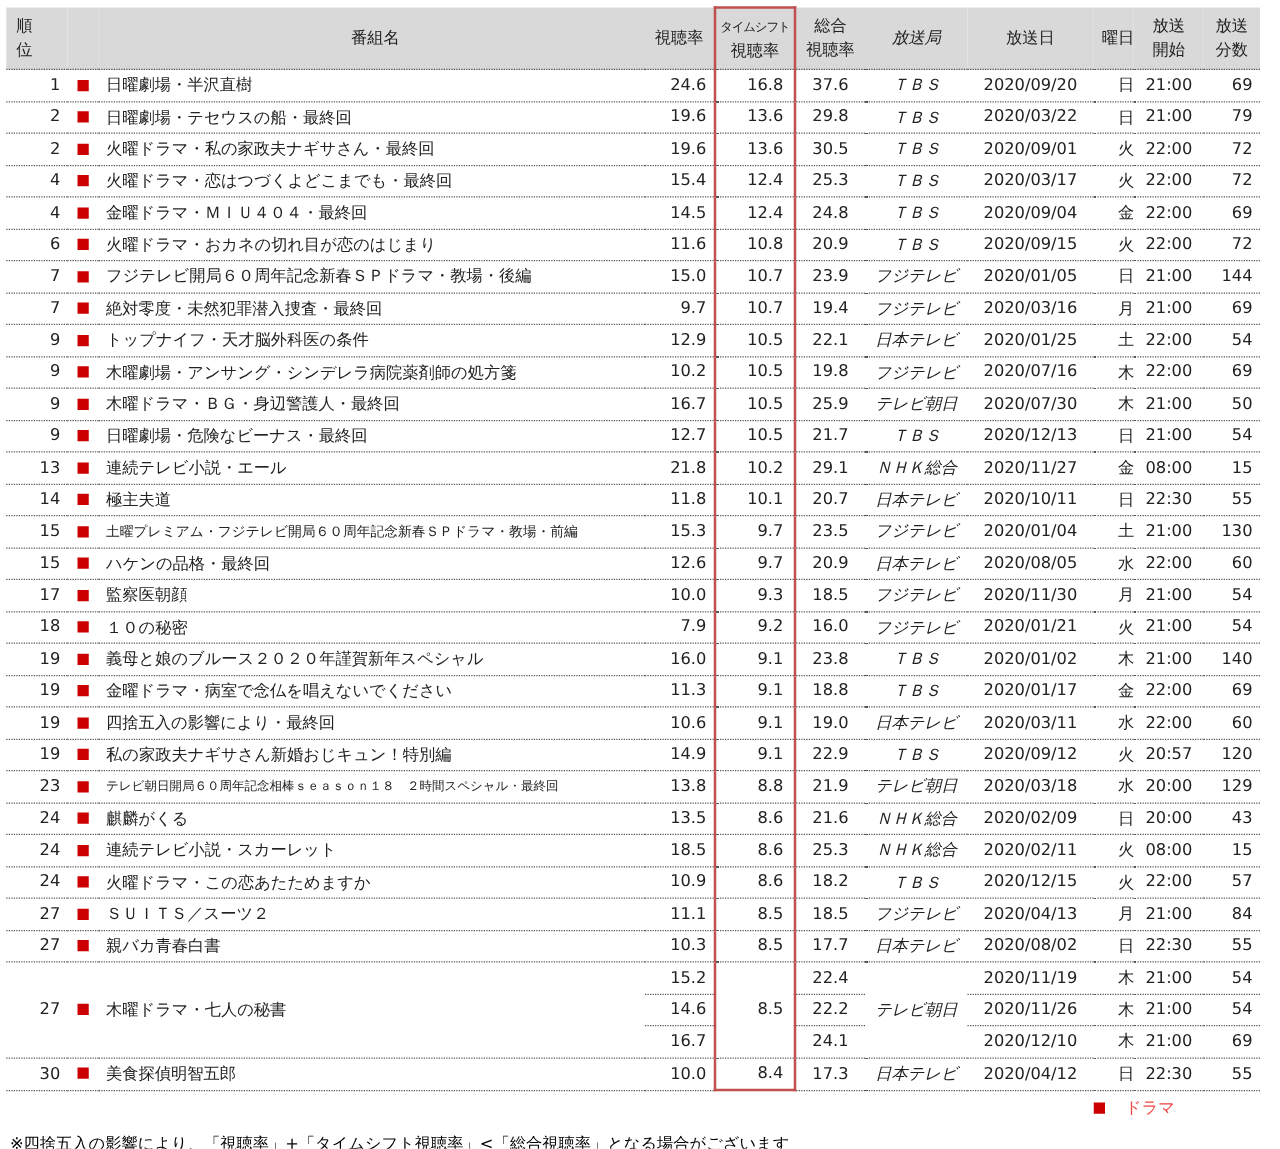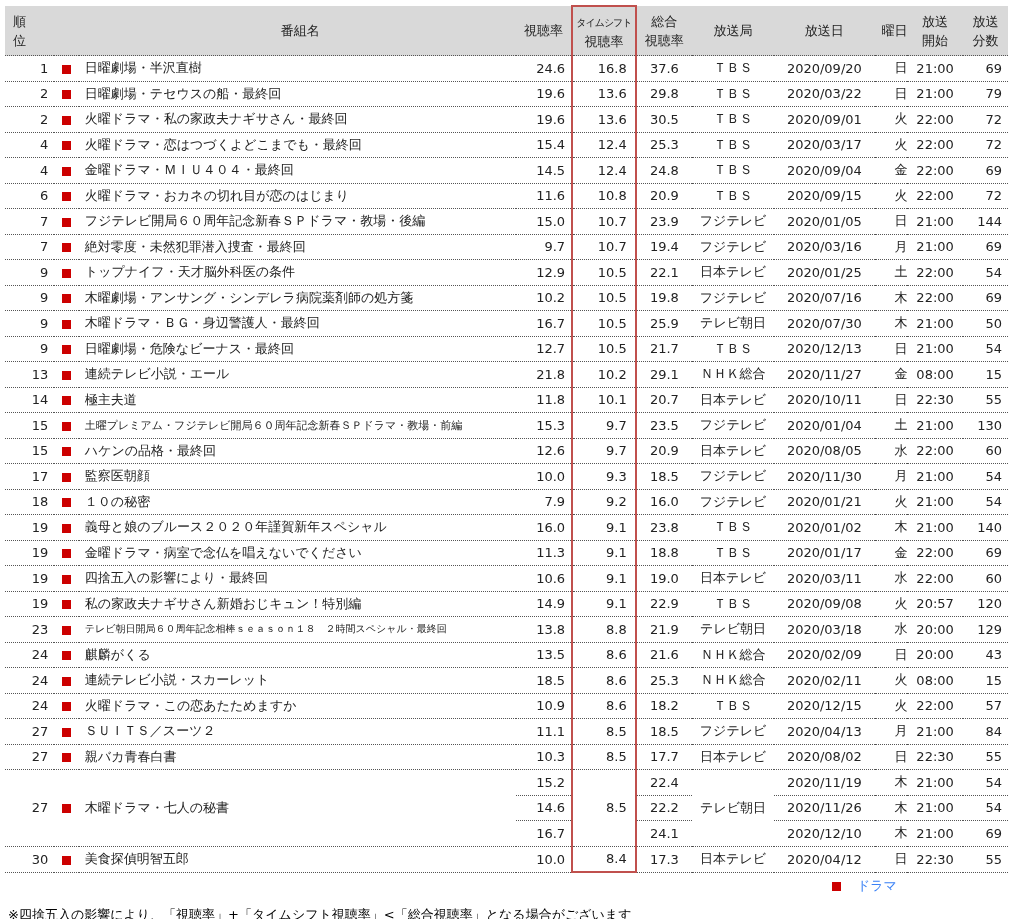--- a/index.html
+++ b/index.html
@@ -27,35 +27,35 @@
   .c-mark { width: 24px; text-align: center; }
   .mark { display: inline-block; width: 9px; height: 9px; background: #cc0000; vertical-align: middle; }
   .c-title { width: 420px; text-align: left; padding-left: 6px !important; }
   th.c-title { text-align: center; }
   .c-rating { width: 54px; text-align: right; padding-right: 6px !important; }
   .c-ts { width: 60px; text-align: right; padding-right: 8px !important;
           border-left: 2px solid #c0504d; border-right: 2px solid #c0504d; }
   th.c-ts { border-top: 2px solid #c0504d; text-align: center; padding-right: 0 !important; }
   tr.last td.c-ts { border-bottom: 2px solid #c0504d; }
   .c-total { width: 54px; text-align: center; }
-  .c-station { width: 80px; text-align: center; }
+  .c-station { width: 80px; text-align: center; font-style: italic; }
   .c-date { width: 98px; text-align: center; }
   .c-dow { width: 32px; text-align: right; }
   .c-start { width: 54px; text-align: center; }
   .c-min { width: 44px; text-align: right; padding-right: 6px !important; }
   th.c-min, th.c-start, th.c-rating, th.c-total { text-align: center; padding-right: 0 !important; }
   .ts-head-small { font-size: 10px; letter-spacing: -1px; }
   .small-title { font-size: 11px; }
   .xsmall-title { font-size: 10px; }
   td.sub-inner { border-bottom: 1px dotted #555; }
   .footer {
     position: absolute; left: 8px; top: 906px; font-size: 13px; color: #000000;
   }
   .legend {
-    position: absolute; left: 832px; top: 877px; font-size: 13px; color: #3b82f6;
+    position: absolute; left: 875px; top: 877px; font-size: 13px; color: #ef4444;
   }
   .legend .mark { margin-right: 16px; }
 </style>
 </head>
 <body>
 
 <div id="wrap">
   <table class="rank">
     <thead>
       <tr>
@@ -347,21 +347,21 @@
           <td class="c-min">60</td>
         </tr>
         <tr>
           <td class="c-rank">19</td>
           <td class="c-mark"><span class="mark"></span></td>
           <td class="c-title">私の家政夫ナギサさん新婚おじキュン！特別編</td>
           <td class="c-rating">14.9</td>
           <td class="c-ts">9.1</td>
           <td class="c-total">22.9</td>
           <td class="c-station">ＴＢＳ</td>
-          <td class="c-date">2020/09/08</td>
+          <td class="c-date">2020/09/12</td>
           <td class="c-dow">火</td>
           <td class="c-start">20:57</td>
           <td class="c-min">120</td>
         </tr>
         <tr>
           <td class="c-rank">23</td>
           <td class="c-mark"><span class="mark"></span></td>
           <td class="c-title xsmall-title">テレビ朝日開局６０周年記念相棒ｓｅａｓｏｎ１８　２時間スペシャル・最終回</td>
           <td class="c-rating">13.8</td>
           <td class="c-ts">8.8</td>

